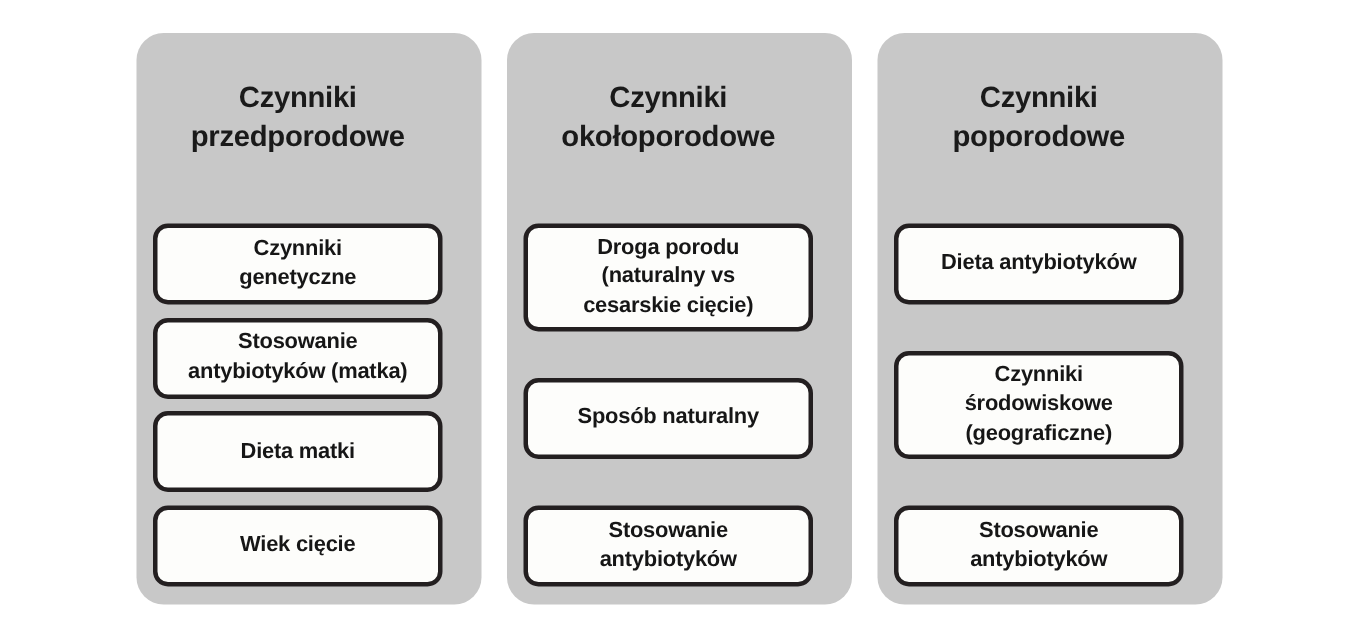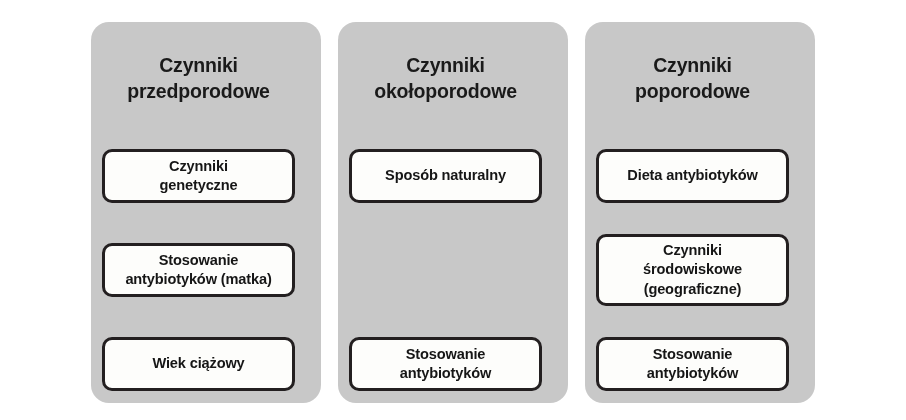--- a/index.html
+++ b/index.html
@@ -88,28 +88,32 @@
 <div id="diagram">
 
   <div class="column">
     <div class="column-title">Czynniki
 przedporodowe</div>
     <div class="boxes">
       <div class="factor-box lines-2">Czynniki
 genetyczne</div>
       <div class="factor-box lines-2">Stosowanie
 antybiotyków (matka)</div>
-      <div class="factor-box lines-1">Wiek ciążowy</div>
+      <div class="factor-box lines-1">Dieta matki</div>
+      <div class="factor-box lines-1">Wiek cięcie</div>
     </div>
   </div>
 
   <div class="column">
     <div class="column-title">Czynniki
 okołoporodowe</div>
     <div class="boxes">
+      <div class="factor-box lines-3">Droga porodu
+(naturalny vs
+cesarskie cięcie)</div>
       <div class="factor-box lines-2">Sposób naturalny</div>
       <div class="factor-box lines-2">Stosowanie
 antybiotyków</div>
     </div>
   </div>
 
   <div class="column">
     <div class="column-title">Czynniki
 poporodowe</div>
     <div class="boxes">

